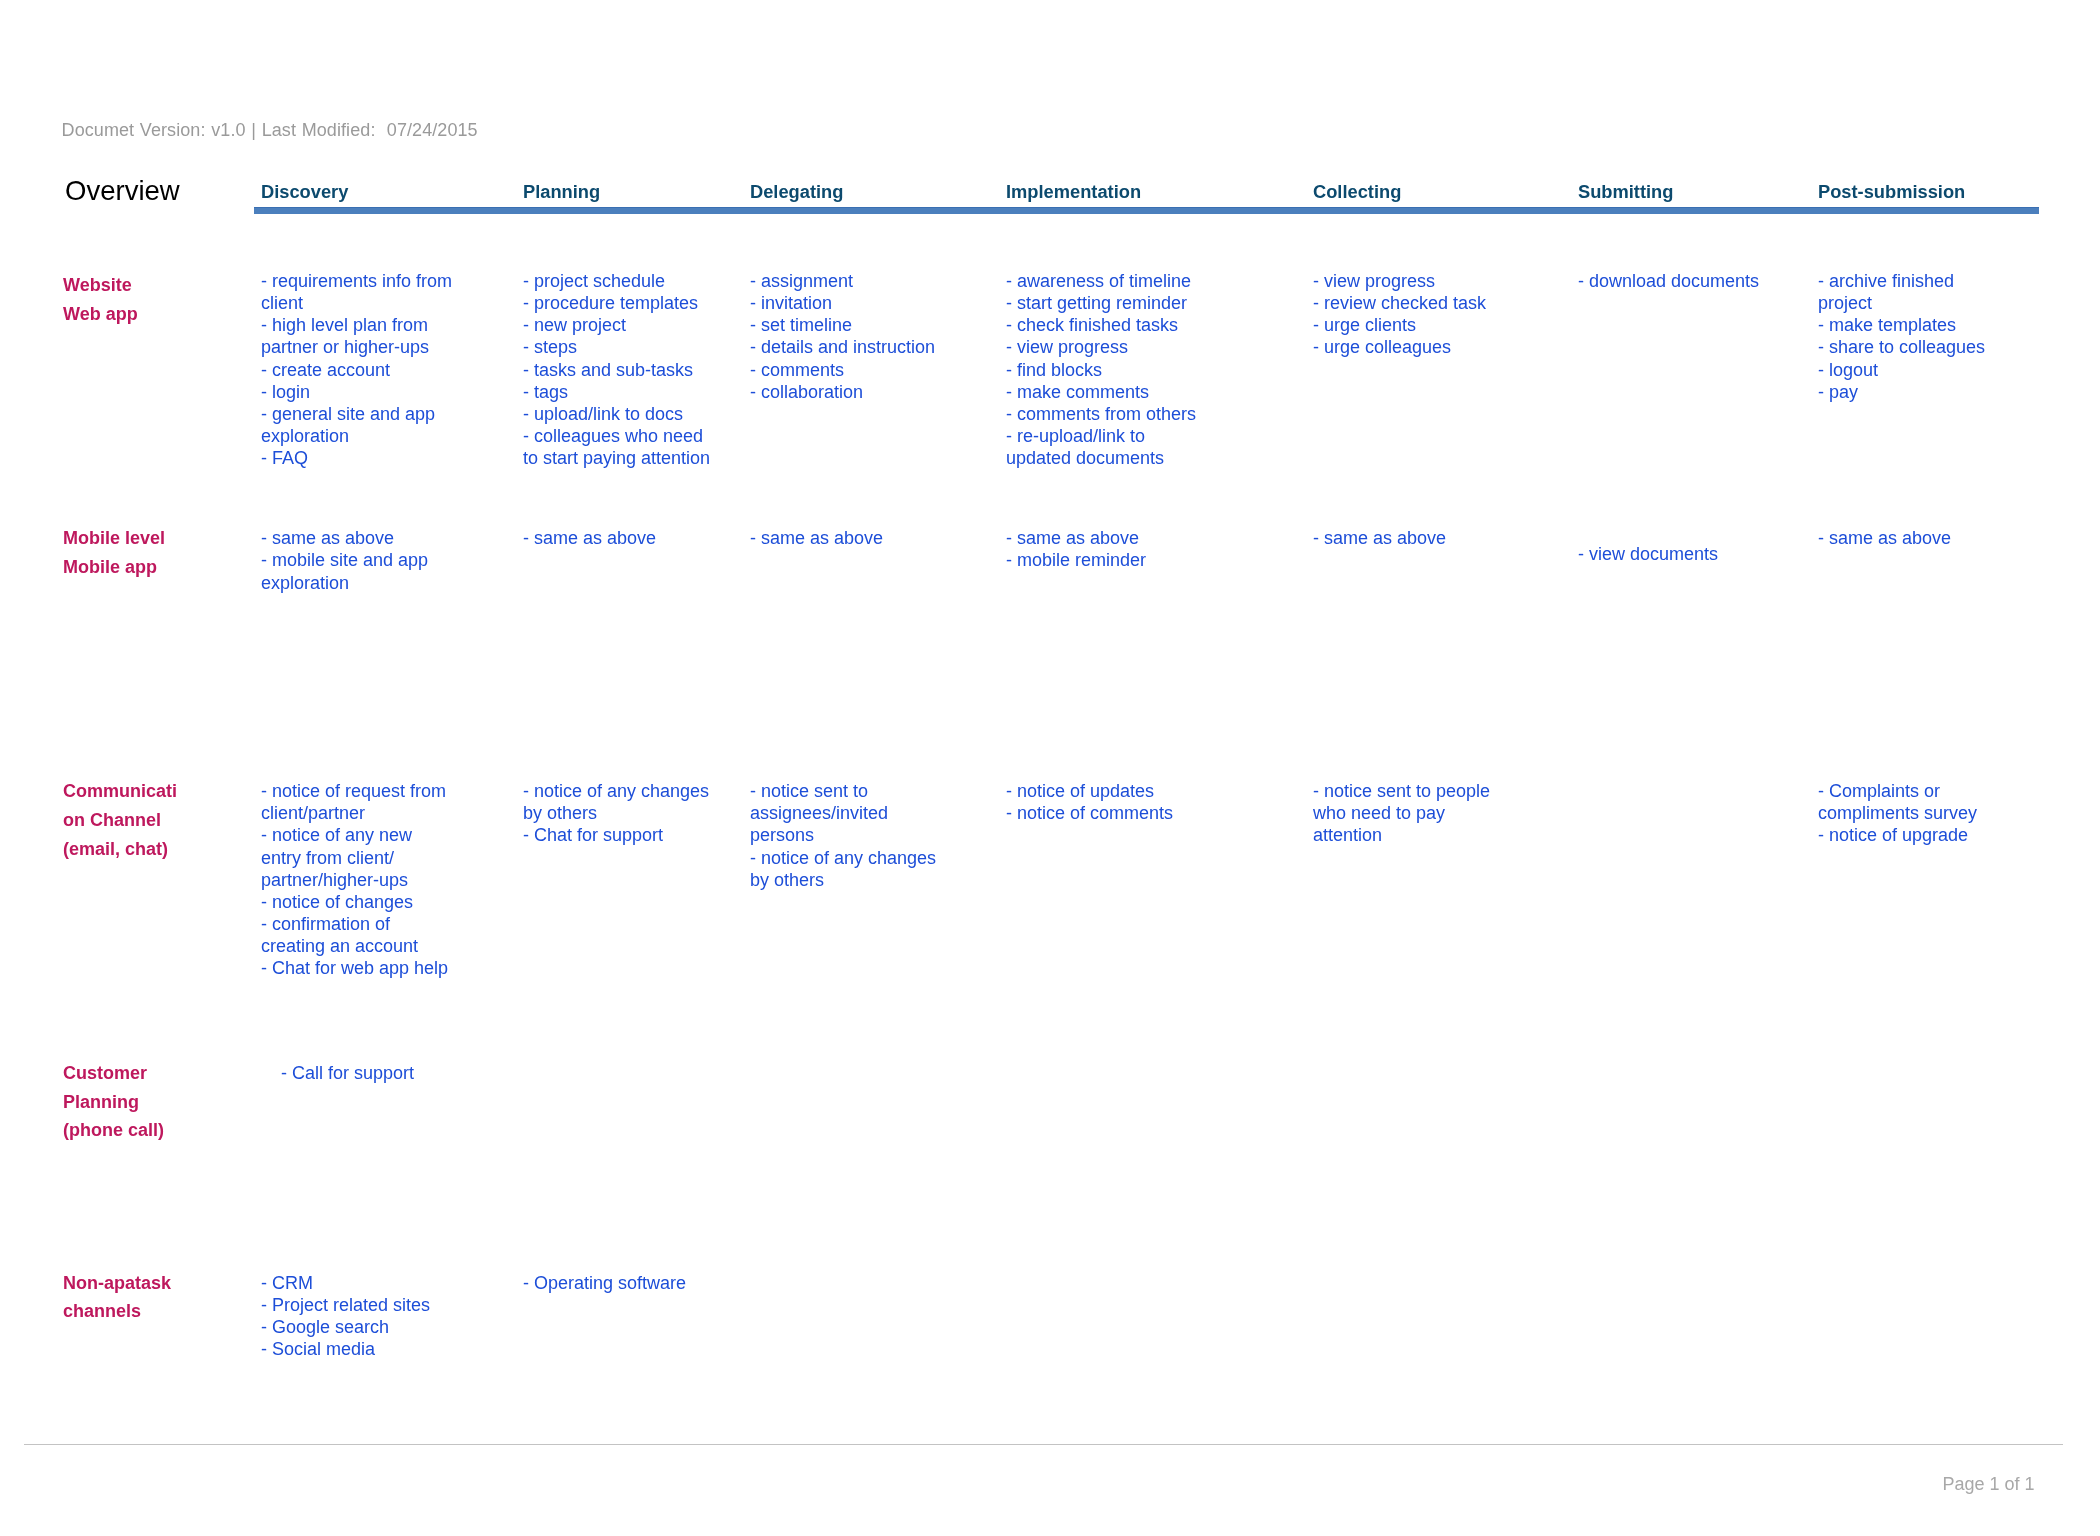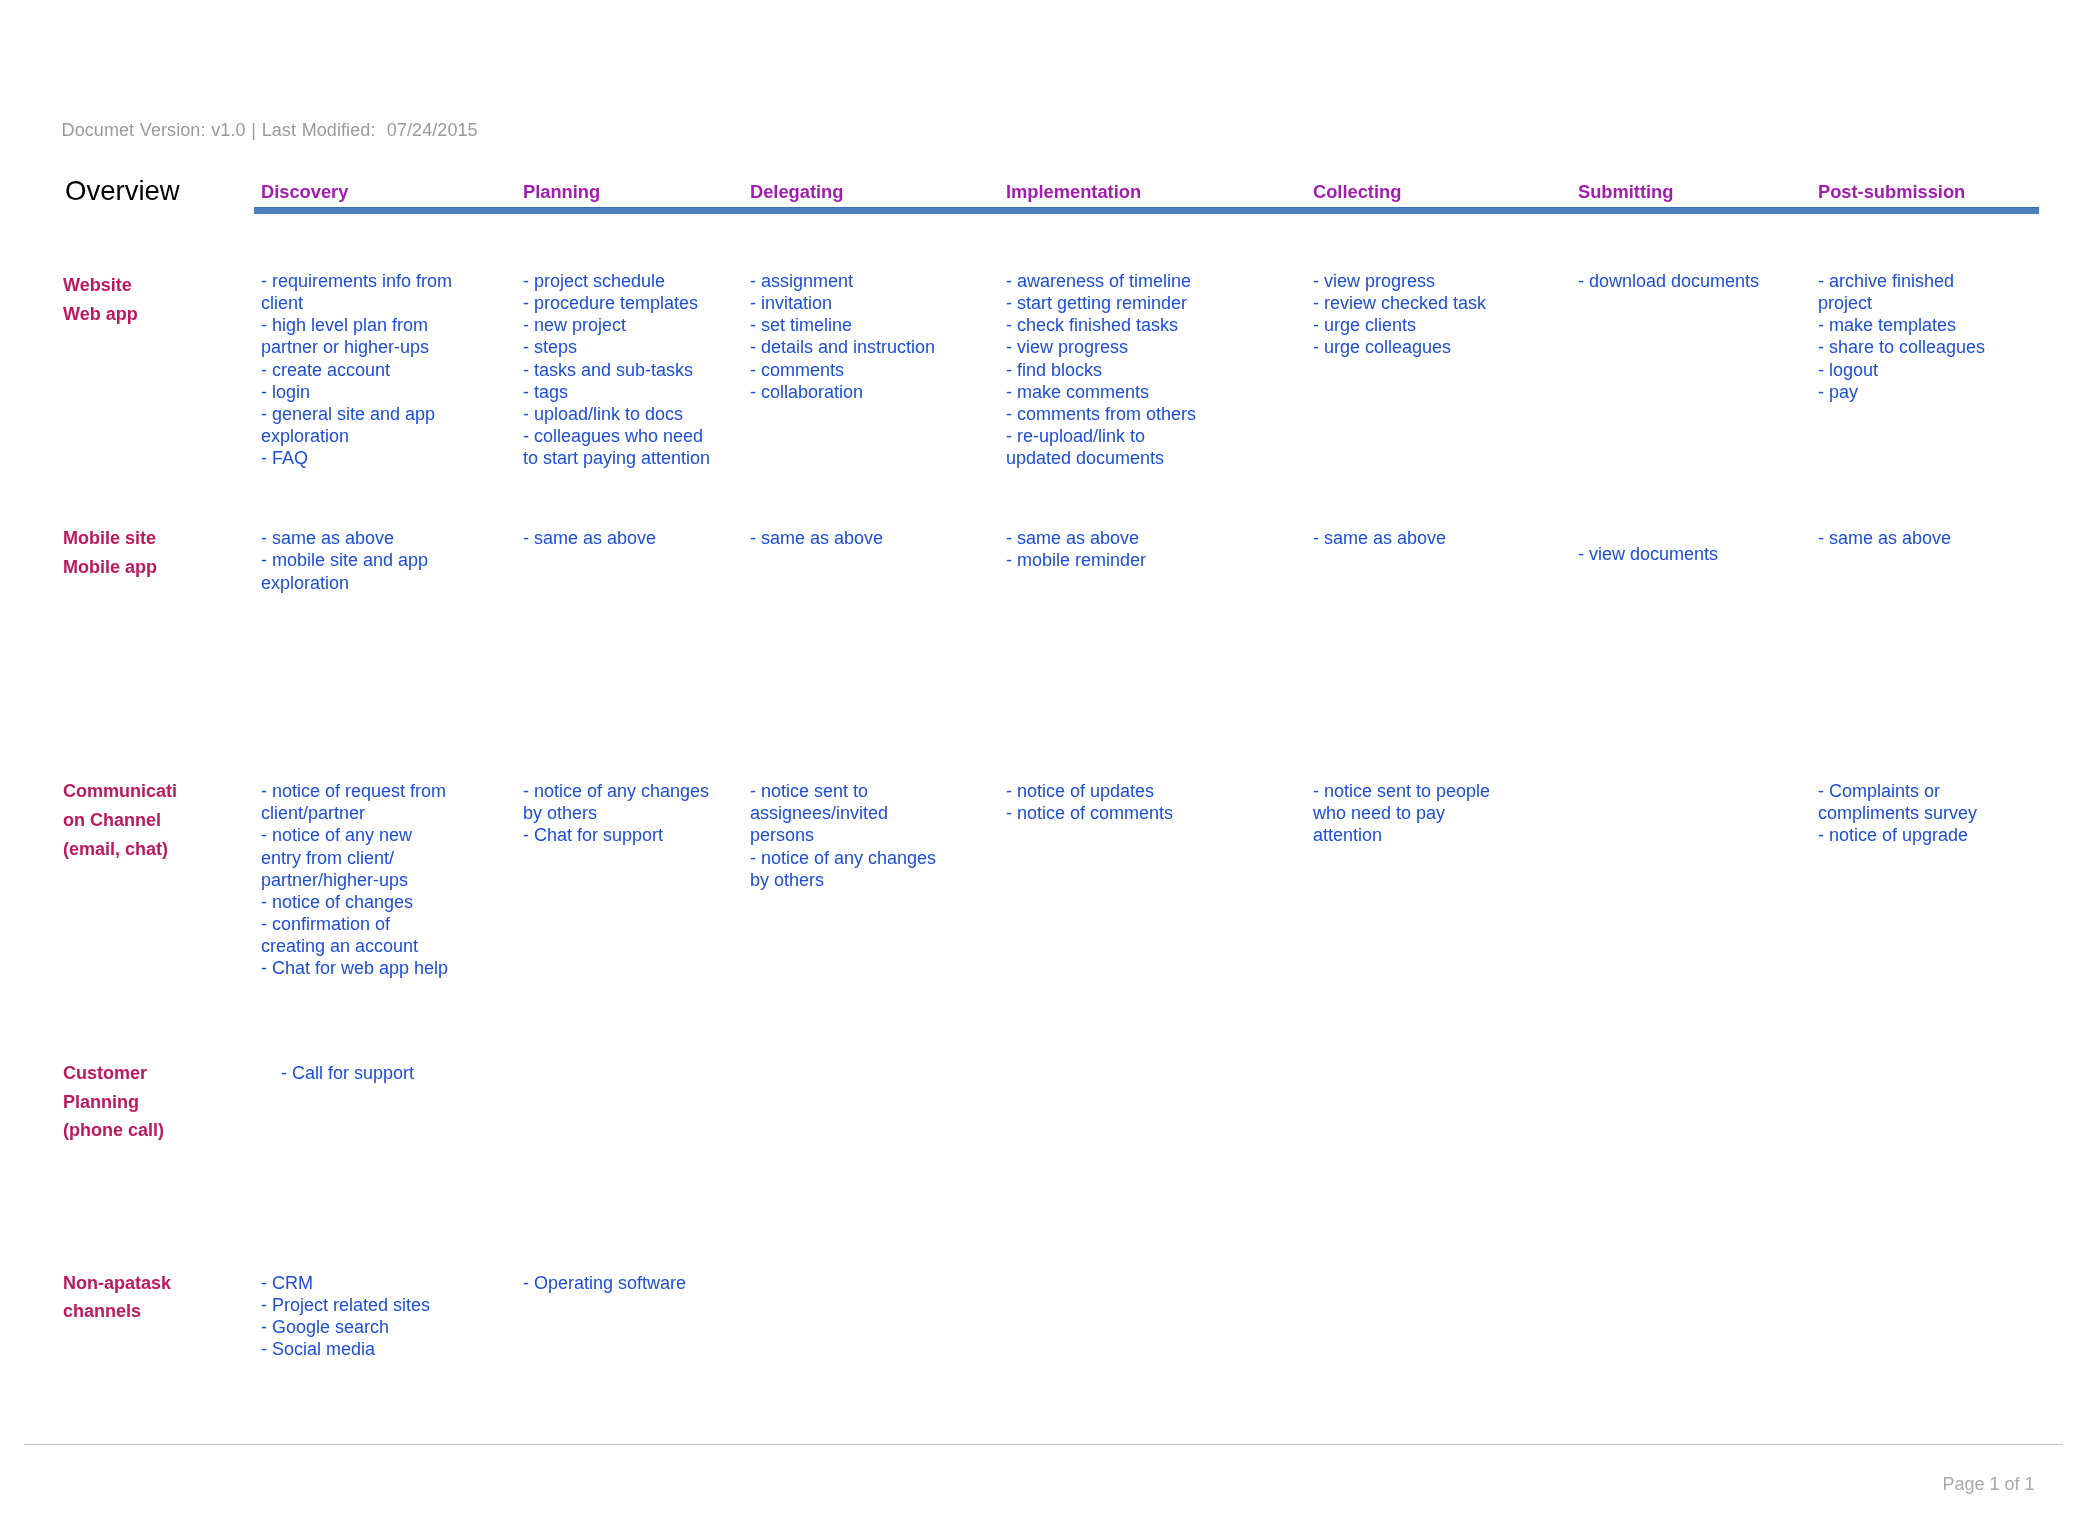--- a/index.html
+++ b/index.html
@@ -21,21 +21,21 @@
     letter-spacing:0.08px; word-spacing:0.6px; white-space:pre;
   }
   .overview-label {
     position:absolute; left:65.1px; top:174.2px;
     font-size:27.5px; line-height:34px; color:#000000; font-weight:400;
     white-space:nowrap;
   }
 
   .col-head {
     position:absolute; top:179.6px;
-    font-size:18.3px; line-height:24px; color:#a21caf; font-weight:700;
+    font-size:18.3px; line-height:24px; color:#0c4a6e; font-weight:700;
     white-space:nowrap;
     text-align:right;
   }
   .head-rule {
     position:absolute; left:254px; top:207px; width:1785px; height:7px;
     background:#4b7fbd; border-top:1px solid #3a6fb2; box-sizing:border-box;
   }
 
   .row-label {
     position:absolute; left:63px;
@@ -118,21 +118,21 @@
 - review checked task
 - urge clients
 - urge colleagues</div>
       <div class="cell" style="left: 1578px; top: 270px;">- download documents</div>
       <div class="cell" style="left: 1818px; top: 270px;">- archive finished
 project
 - make templates
 - share to colleagues
 - logout
 - pay</div>
-      <div class="row-label" style="top: 523.7px;">Mobile site</div>
+      <div class="row-label" style="top: 523.7px;">Mobile level</div>
       <div class="row-label" style="top: 552.5px;">Mobile app</div>
       <div class="cell" style="left: 261px; top: 527.2px;">- same as above
 - mobile site and app
 exploration</div>
       <div class="cell" style="left: 523px; top: 527.2px;">- same as above</div>
       <div class="cell" style="left: 750px; top: 527.2px;">- same as above</div>
       <div class="cell" style="left: 1006px; top: 527.2px;">- same as above
 - mobile reminder</div>
       <div class="cell" style="left: 1313px; top: 527.2px;">- same as above</div>
       <div class="cell" style="left: 1578px; top: 543px;">- view documents</div>

